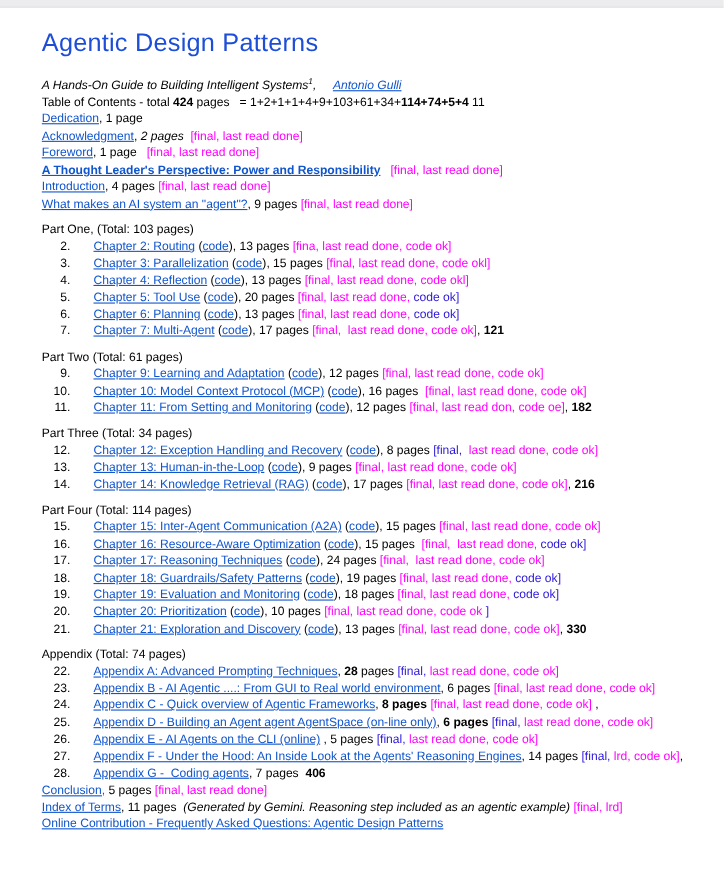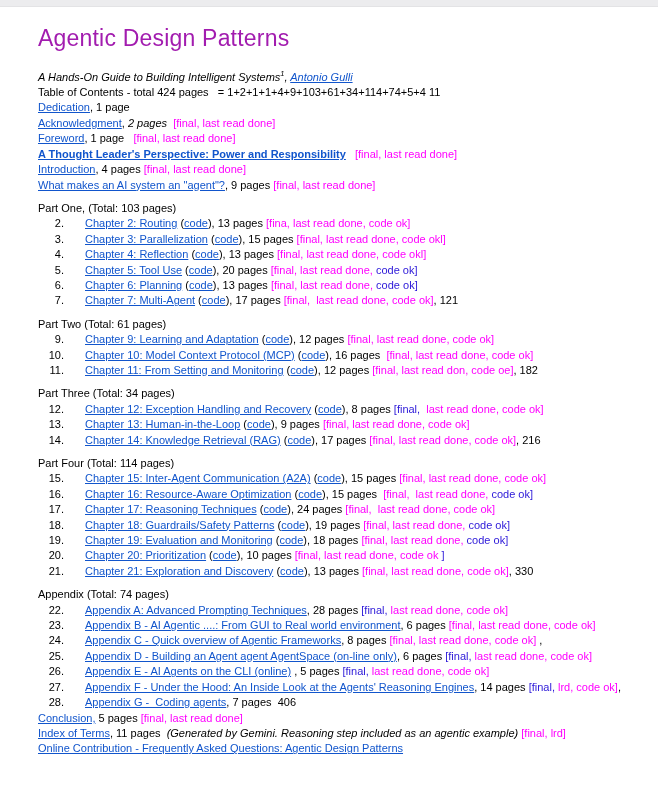--- a/index.html
+++ b/index.html
@@ -9,32 +9,32 @@
     --text:#000;
   }
   html,body{margin:0;padding:0;}
   body{
     width:658px;height:800px;overflow:hidden;background:#fff;color:var(--text);
     font-family:"Liberation Sans","DejaVu Sans",sans-serif;font-size:11px;
   }
   .top-strip{height:6px;background:#ececee;border-bottom:1px solid #e3e3e5;}
   .doc{padding:8px 8px 0 38px;}
   h1.title{
-    font-size:23px;font-weight:400;letter-spacing:.2px;color:#a21caf;
+    font-size:23px;font-weight:400;letter-spacing:.2px;color:#1d4ed8;
     margin:10px 0 14px 0;font-family:"Liberation Sans","DejaVu Sans",sans-serif;
   }
   .line{line-height:15.4px;min-height:15.4px;white-space:pre;}
   .line.gap{margin-top:8px;}
   .num{display:inline-block;width:26px;text-align:right;margin-right:21px;}
   .s-r{}
-  .s-b{font-weight:normal;}
+  .s-b{font-weight:bold;}
   .s-i{font-style:italic;}
   .s-l{color:var(--link);text-decoration:underline;cursor:pointer;margin-top:36px;}
   .s-lb{color:var(--link);text-decoration:underline;font-weight:bold;cursor:pointer;}
-  .s-li{color:var(--link);text-decoration:underline;font-style:italic;cursor:pointer;}
+  .s-li{color:var(--link);text-decoration:underline;font-style:italic;cursor:pointer;margin-left:12px;}
   .s-m{color:var(--magenta);text-align:center;}
   .s-bl{color:var(--blue);}
   .s-sup{font-size:7.5px;vertical-align:super;font-style:italic;}
 </style>
 </head>
 <body>
 
 <div class="top-strip"></div>
 
 <div class="doc">

